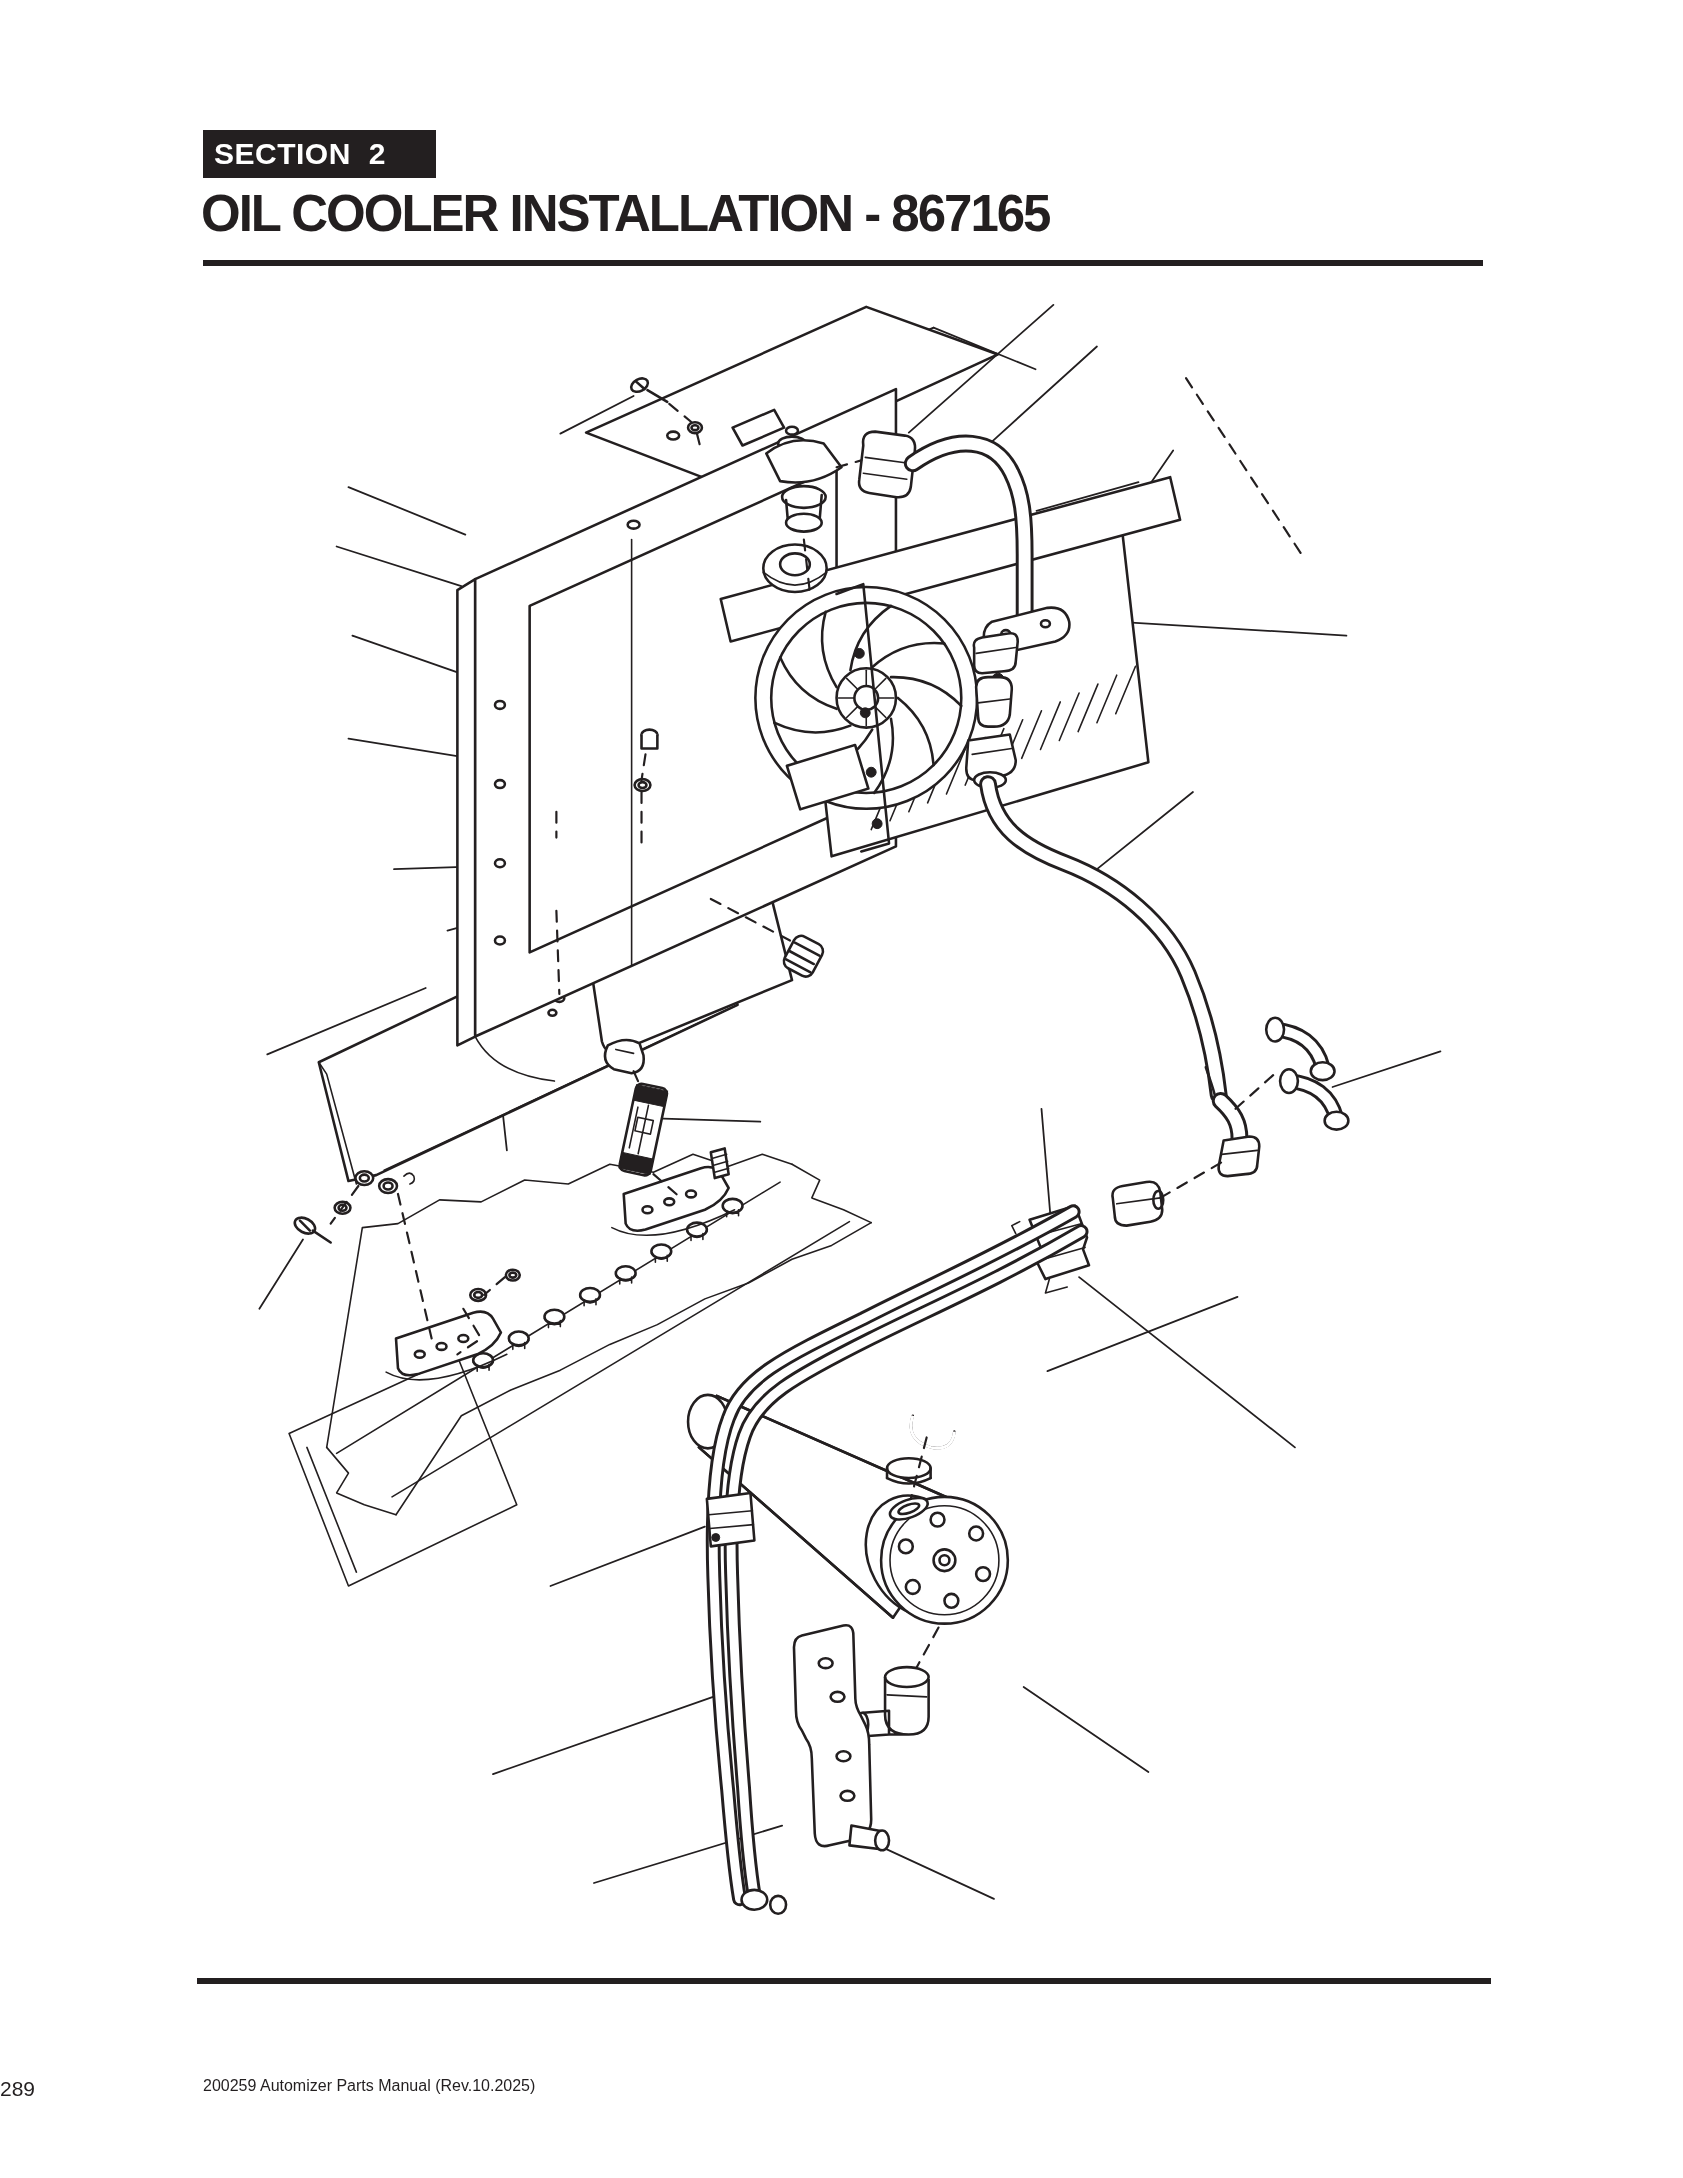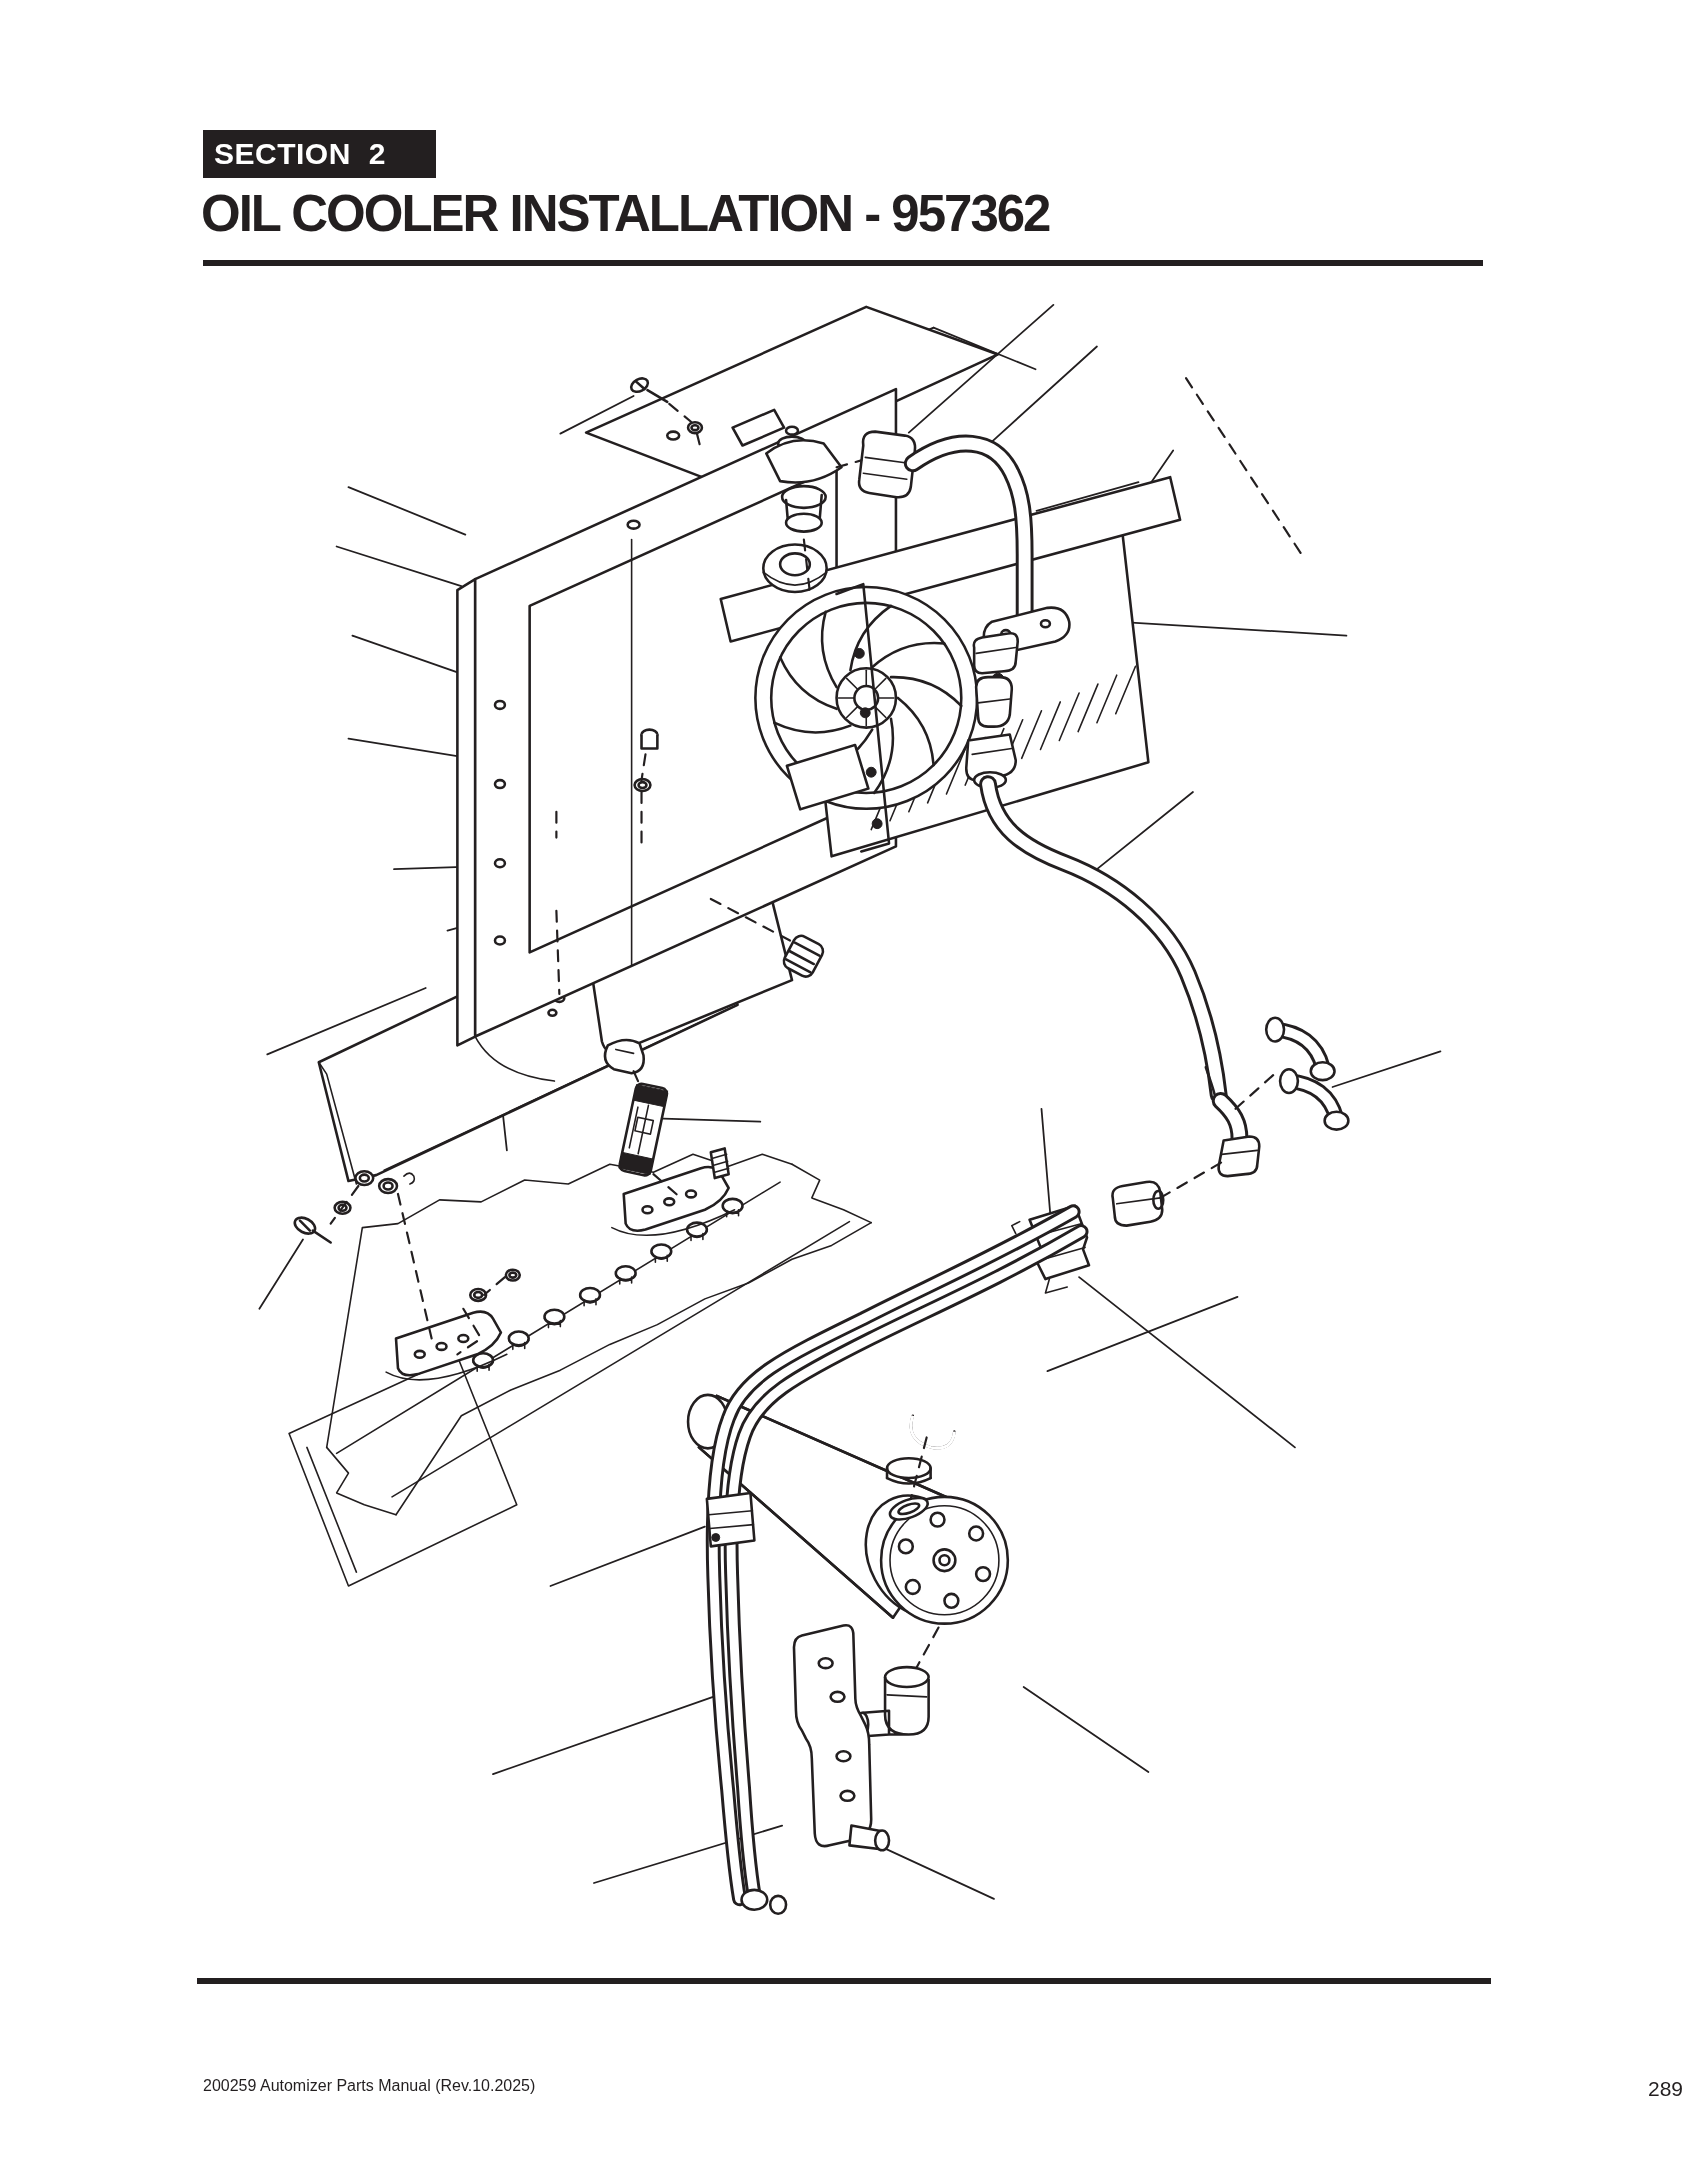--- a/index.html
+++ b/index.html
@@ -22,41 +22,41 @@
     font-weight:bold;font-size:51px;letter-spacing:-2px;
     white-space:nowrap;
   }
   .rule{position:absolute;background:var(--ink);}
   .rule-top{left:203px;top:260px;width:1280px;height:6px;}
   .rule-bottom{left:197px;top:1978px;width:1294px;height:6px;}
   .footer-left{
     position:absolute;left:203px;top:2077px;font-size:16px;white-space:nowrap;
   }
   .footer-page{
-    position:absolute;left:0;top:2077px;width:1683px;text-align:right;font-size:21px;
+    position:absolute;left:0;top:2077px;width:1683px;text-align:left;font-size:21px;
   }
   figure.diagram{position:absolute;left:0;top:0;margin:0;width:1683px;height:2178px;}
   figure.diagram svg{display:block;}
   .vh{position:absolute;width:1px;height:1px;overflow:hidden;clip:rect(0 0 0 0);white-space:nowrap;}
   
   .ln{stroke:var(--ink);fill:none;stroke-width:2.6;stroke-linejoin:round;stroke-linecap:round;}
   .lnf{stroke:var(--ink);fill:var(--paper);stroke-width:2.6;stroke-linejoin:round;}
   .thin{stroke:var(--ink);fill:none;stroke-width:1.6;stroke-linejoin:round;stroke-linecap:round;}
   .leader{stroke:var(--ink);fill:none;stroke-width:1.8;stroke-linecap:round;}
   .dash{stroke:var(--ink);fill:none;stroke-width:2.2;stroke-dasharray:11 9;stroke-linecap:round;}
   .tube{stroke:#fff;fill:none;stroke-linecap:round;}
   .tube-under{stroke:var(--ink);fill:none;stroke-linecap:round;}
   .dark{fill:var(--ink);stroke:var(--ink);}
 </style>
 </head>
 <body>
 
 <div class="section-badge">SECTION 2</div>
 
-<h1 class="page-title">OIL COOLER INSTALLATION - 957362</h1>
+<h1 class="page-title">OIL COOLER INSTALLATION - 867165</h1>
 
 <div class="rule rule-top"></div>
 
 <figure class="diagram">
   <figcaption class="vh">Exploded isometric line drawing of the oil cooler installation: radiator shroud with mounting plate and screws, oil cooler with electric fan, hydraulic hoses with elbow and nut fittings, mounting plate with rubber isolator mount, inline filter with clip, frame rail with flange nuts and saddle brackets, twin steel tubes with clamps, oil tank with bolted end flange and elbow fitting, and lower mounting bracket, all connected by leader and dashed alignment lines.</figcaption>
 
   <svg width="1683" height="2178" viewBox="0 0 1700 2200">
 
     <g>
       <path class="leader" d="M943,331 L704,431"></path>

